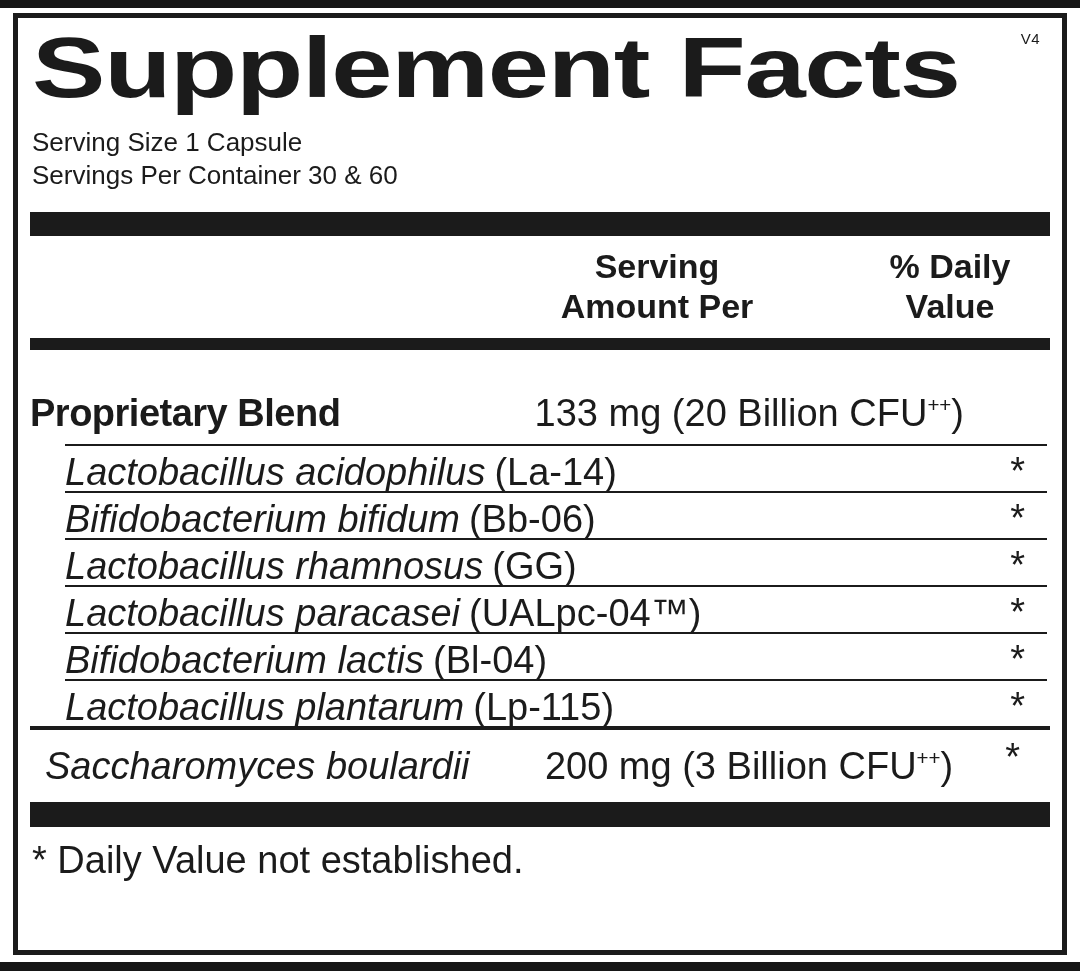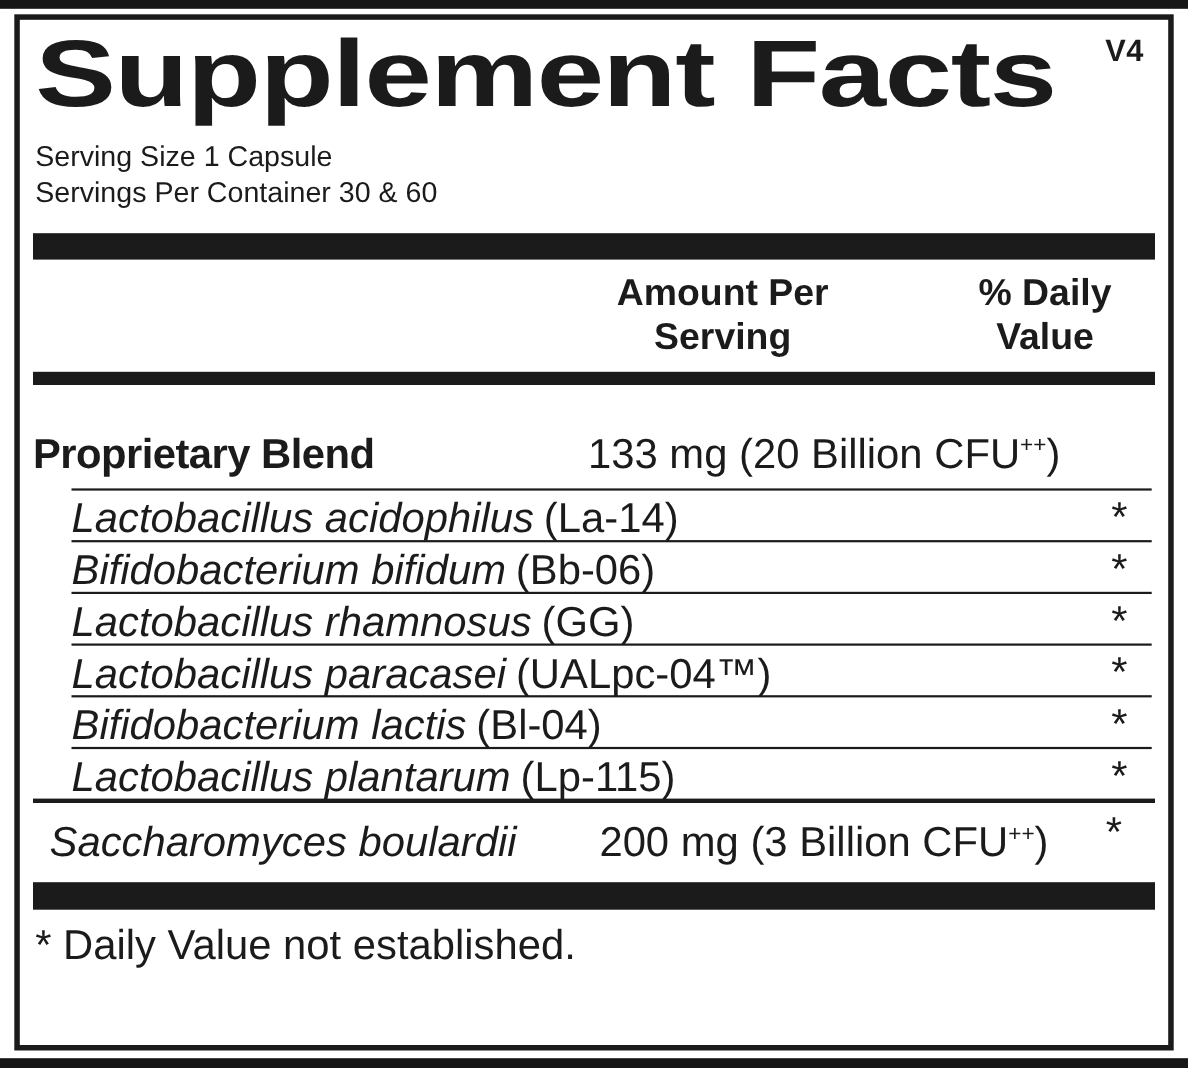--- a/index.html
+++ b/index.html
@@ -15,21 +15,21 @@
 
   .panel {
     position:absolute; left:13px; top:13px;
     width:1054px; height:942px; box-sizing:border-box;
     border:5px solid #1b1b1b; background:#fff;
     padding:0 12px;
   }
 
   .version {
     position:absolute; top:12px; right:22px;
-    font-size:28px; font-weight:bold; letter-spacing:0.5px;
+    font-size:15px; font-weight:normal; letter-spacing:0.5px;
   }
 
   .title {
     display:inline-block; white-space:nowrap;
     margin:6px 0 0 2px;
     font-size:86px; font-weight:bold; line-height:1.02;
     letter-spacing:-1px;
     transform:scaleX(1.28); transform-origin:left center;
   }
 
@@ -93,22 +93,22 @@
 
   <div class="serving-block">
     <div>Serving Size 1 Capsule</div>
     <div>Servings Per Container 30 &amp; 60</div>
   </div>
 
   <div class="bar bar-1"></div>
 
   <div class="hdr">
     <div class="hdr-amount">
+      <div>Serving</div>
       <div>Amount Per</div>
-      <div>Serving</div>
     </div>
     <div class="hdr-dv">
       <div>% Daily</div>
       <div>Value</div>
     </div>
   </div>
 
   <div class="bar bar-2"></div>
 
   <div class="row-blend">

